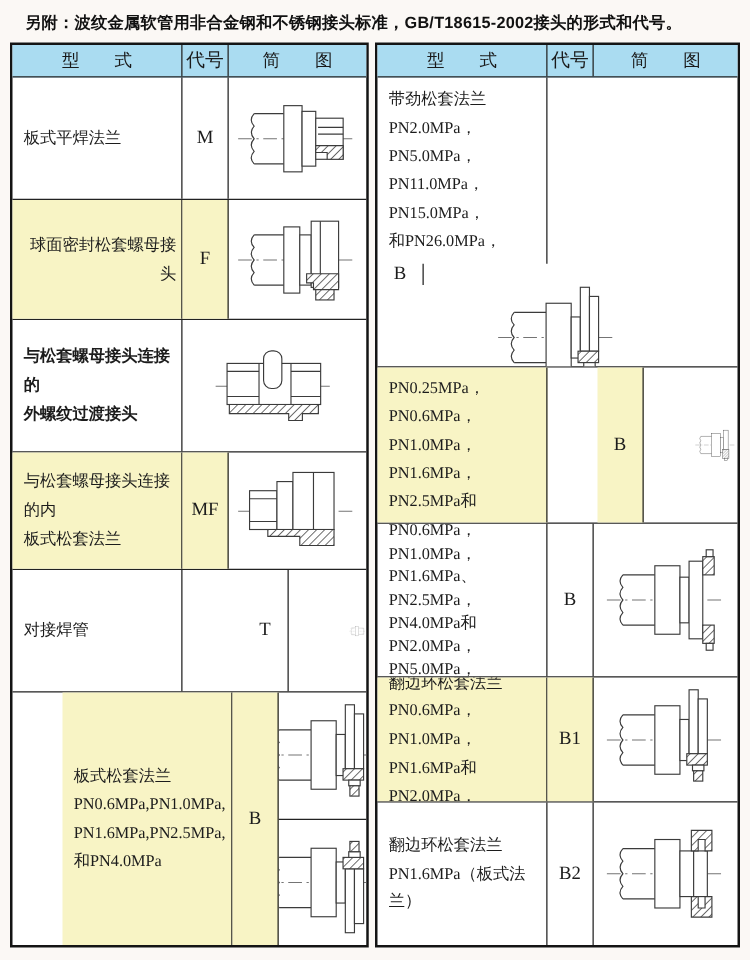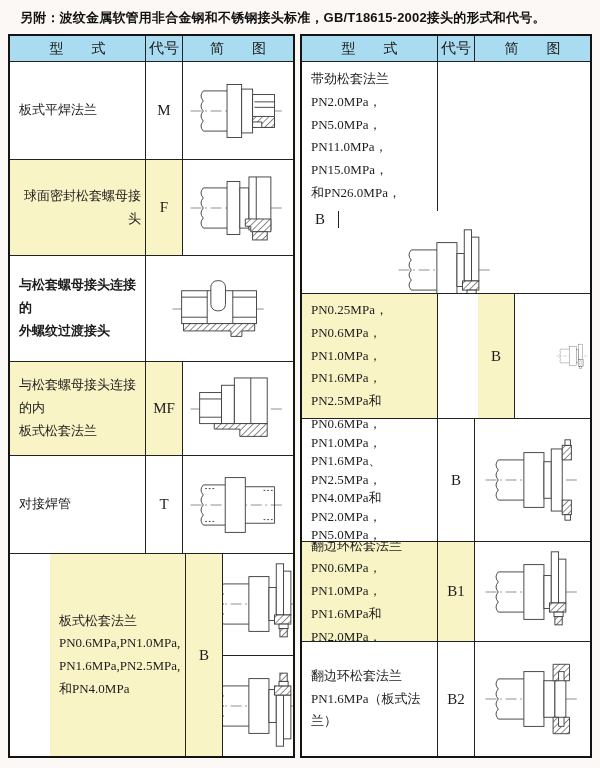--- a/index.html
+++ b/index.html
@@ -43,21 +43,21 @@
   .subdiv{border-bottom:1px solid #222;}
   .diag svg rect,.diag svg path,.diag svg line,.diag svg polygon{stroke:#3b3b3b;stroke-width:1;}
   .diag svg .cl{stroke:#666;stroke-width:.8;stroke-dasharray:12 4 2 4;}
   .diag svg{width:104px;height:84px;display:block;}
   
   #ltable .trow:nth-child(1),#rtable .trow:nth-child(1){height:26px;justify-content:flex-end;}
   #ltable .trow:nth-child(2){height:98px;}
   #ltable .trow:nth-child(3){height:96px;text-align:right;}
   #ltable .trow:nth-child(4){height:106px;font-weight:bold;}
   #ltable .trow:nth-child(5){height:94px;}
-  #ltable .trow:nth-child(6){height:98px;}
+  #ltable .trow:nth-child(6){height:98px;gap:48px;}
   #ltable .trow:nth-child(7){height:202px;padding-left:40px;}
   #rtable .trow:nth-child(2){height:232px;flex-direction:column;}
   #rtable .trow:nth-child(3){height:125px;gap:40px;}
   #rtable .trow:nth-child(4){height:123px;}
   #rtable .trow:nth-child(5){height:100px;}
   #rtable .trow:nth-child(6){height:114px;}
   #rtable .trow:nth-child(4) .c-type{line-height:1.42;}
 </style>
 </head>
 <body style="background: rgb(251, 248, 245);">

